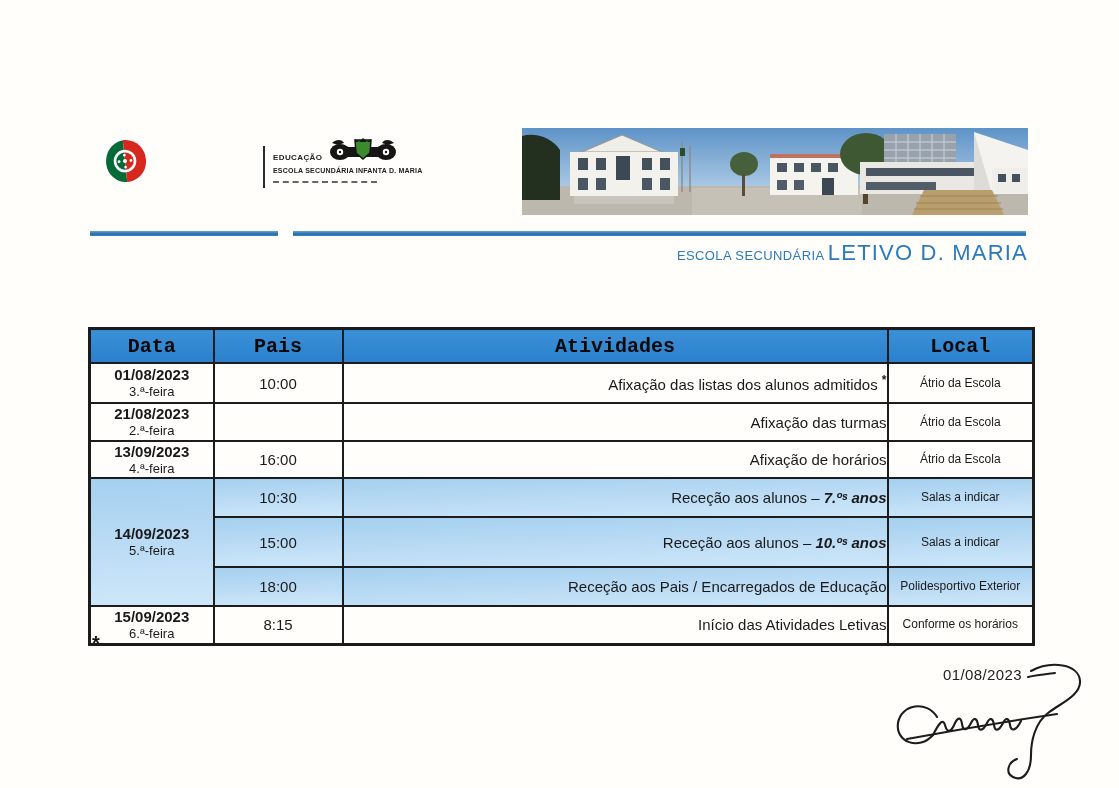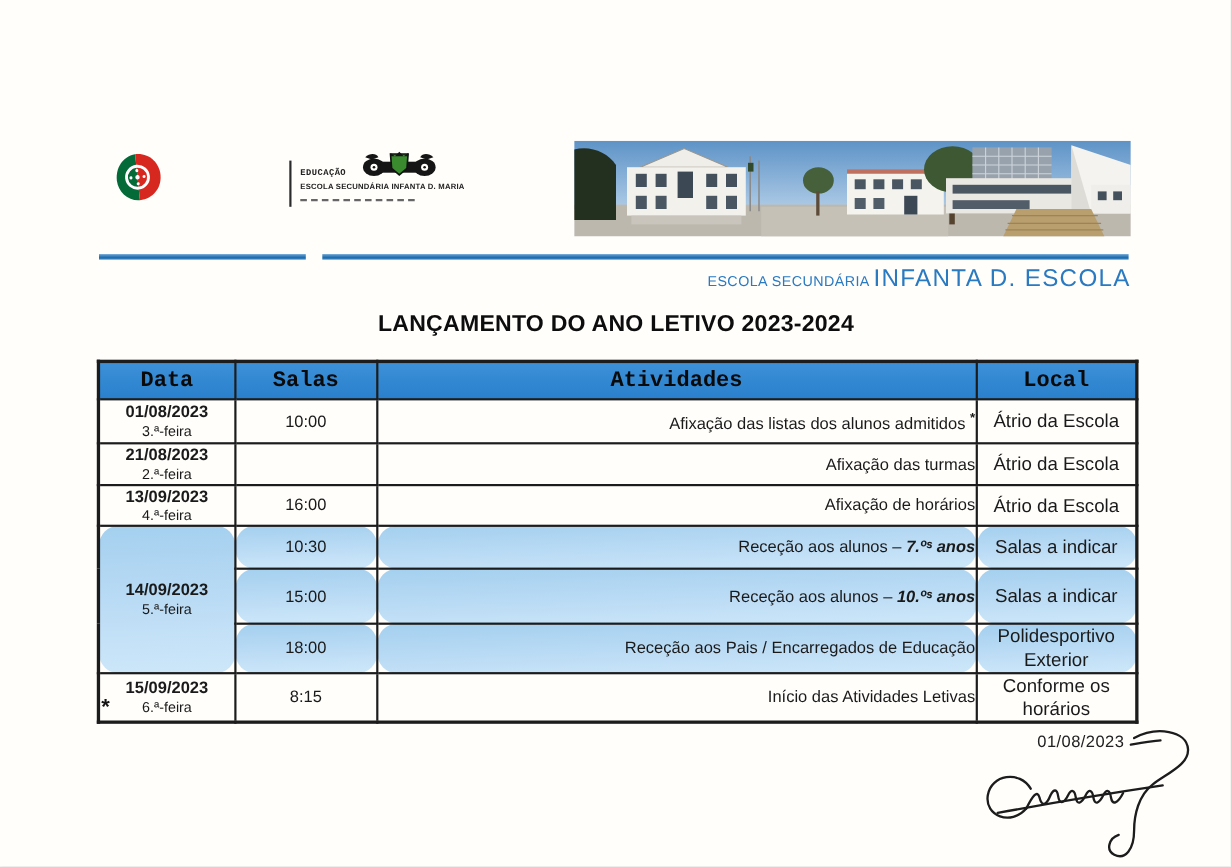--- a/index.html
+++ b/index.html
@@ -10,21 +10,21 @@
   }
   
   .gov-logo{position:absolute;left:104px;top:138px;display:flex;align-items:flex-start;}
   .gov-logo .txt{
     font-family:"Liberation Serif",serif;font-weight:700;font-size:16px;
     line-height:1.12;letter-spacing:.6px;margin-left:10px;margin-top:6px;color:#111;
   }
   .vdivider{position:absolute;left:263px;top:146px;width:2px;height:42px;background:#2b2b2b;}
   .edu-block{position:absolute;left:273px;top:136px;width:135px;}
   .edu-block .emblem{position:absolute;left:55px;top:0;}
-  .edu-ministry{position:absolute;left:0;top:17px;font-size:8px;font-weight:700;letter-spacing:.4px;color:#222;font-family:Liberation Mono, monospace;}
+  .edu-ministry{position:absolute;left:0;top:17px;font-size:8px;font-weight:700;letter-spacing:.4px;color:#222;}
   .edu-school{position:absolute;left:0;top:31px;font-size:7px;font-weight:700;letter-spacing:.2px;color:#222;white-space:nowrap;}
   .edu-dash{position:absolute;left:0;top:45px;width:104px;border-top:2px dashed #666;}
   
   .banner{position:absolute;left:522px;top:128px;width:506px;height:87px;}
   
   .bar{position:absolute;top:231px;height:5px;background:linear-gradient(180deg,#6aa4d4 0%,#1f6dad 60%,#3d86c2 100%);}
   .bar.b1{left:90px;width:188px;}
   .bar.b2{left:293px;width:733px;}
   .school-title{position:absolute;right:91px;top:240px;text-align:right;color:#2a7ac2;white-space:nowrap;}
   .school-title .pre{font-size:13px;letter-spacing:.4px;}
@@ -42,22 +42,22 @@
   table.sched th,table.sched td{border:2px solid #1c1c1c;vertical-align:middle;padding:0;}
   table.sched th{
     height:32px;background:linear-gradient(180deg,#3c90d8 0%,#2a80cc 100%);
     font-size:20px;font-weight:700;color:#0a0a0a;font-family:Liberation Mono, monospace;
   }
   td.c{text-align:center;}
   td.act{text-align:right;padding:0 8px 0 10px;font-size:15px;}
   .dt{font-weight:700;font-size:15px;line-height:1.2;}
   .wd{font-size:13px;line-height:1.2;}
   .hora{font-size:15px;}
-  .loc{font-size:17px;line-height:1.25;}
-  .blu{background:linear-gradient(178deg,#a4d0ef 0%,#bcdcf5 55%,#cde7f9 100%);border-radius:18px;}
+  .loc{font-size:12px;line-height:1.25;}
+  .blu{background:linear-gradient(178deg,#a4d0ef 0%,#bcdcf5 55%,#cde7f9 100%);}
   .b{font-weight:700;font-style:italic;}
   sup.mark{font-weight:700;font-size:12px;}
   
   .footnote{position:absolute;left:92px;top:634px;font-size:15.5px;display:flex;align-items:flex-start;color:#141414;}
   .footnote .mk{font-size:20px;font-weight:700;line-height:1;margin-right:6px;position:relative;top:-1px;}
   
   .sig{position:absolute;left:885px;top:655px;width:210px;height:133px;}
   .sig .date{position:absolute;left:58px;top:11px;font-size:15px;letter-spacing:.4px;color:#222;}
   .sig svg{position:absolute;left:0;top:0;}
 </style>
@@ -171,36 +171,35 @@
           <line x1="394" y1="75" x2="479" y2="75"></line>
           <line x1="392" y1="81" x2="481" y2="81"></line>
       </g>
     </svg>
   </div>
 
   <div class="bar b1"></div>
   <div class="bar b2"></div>
 
   <div class="school-title">
-    <span class="pre">ESCOLA SECUNDÁRIA </span><span class="big">INFANTA D. ESCOLA</span>
-  </div>
-
-  <div class="doc-title">LANÇAMENTO DO ANO LETIVO 2023-2024</div>
+    <span class="pre">ESCOLA SECUNDÁRIA </span><span class="big">LETIVO D. MARIA</span>
+  </div>
+
 
   <table class="sched">
     <colgroup>
         <col style="width:124px">
         <col style="width:129px">
         <col style="width:545px">
         <col style="width:146px">
       </colgroup>
     <tbody>
         <tr>
       <th>Data</th>
-      <th>Salas</th>
+      <th>Pais</th>
       <th>Atividades</th>
       <th>Local</th>
     </tr>
     <tr style="height:40px">
       <td class="c">
             <div class="dt">01/08/2023</div>
             <div class="wd">3.ª-feira</div>
           </td>
       <td class="c hora">10:00</td>
       <td class="act"><span>Afixação das listas dos alunos admitidos </span><sup class="mark">*</sup></td>

